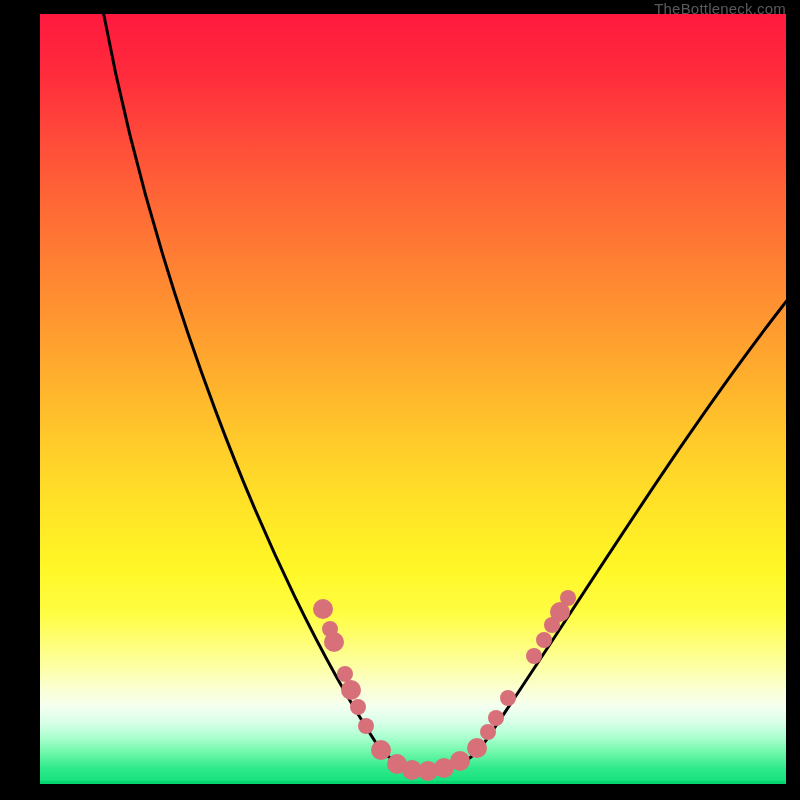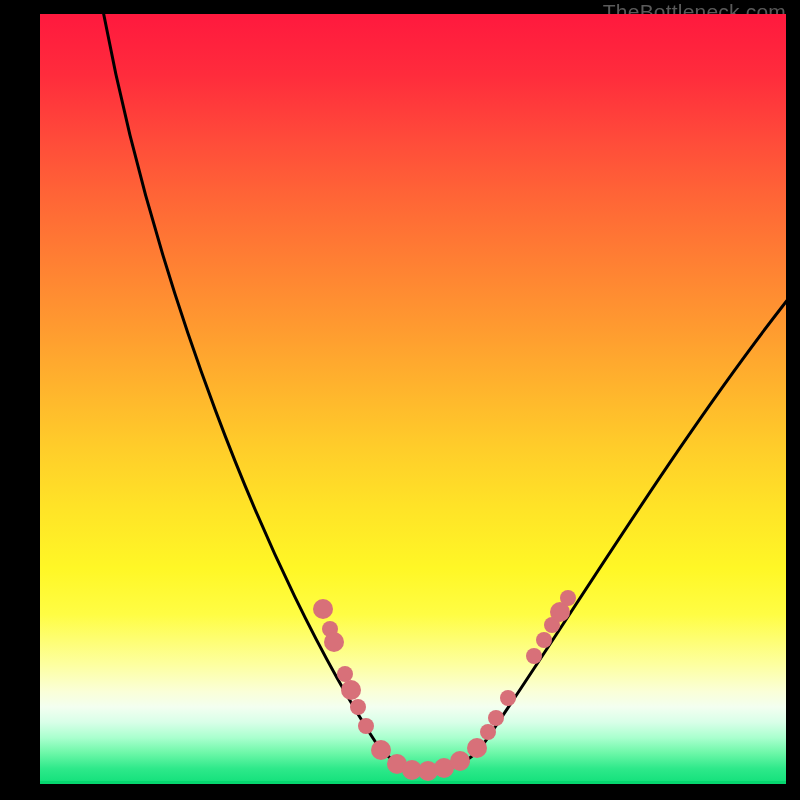--- a/index.html
+++ b/index.html
@@ -56,21 +56,21 @@
     right: 0;
     bottom: 0;
     height: 3px;
     background: #06d66f;
   }
   .watermark {
     position: absolute;
     top: 0px;
     right: 14px;
     color: #5a5a5a;
-    font-size: 21px;
+    font-size: 15px;
     font-weight: 500;
     letter-spacing: 0.2px;
     user-select: none;
   }
   svg.curve {
     position: absolute;
     inset: 0;
   }
 </style>
 </head>

